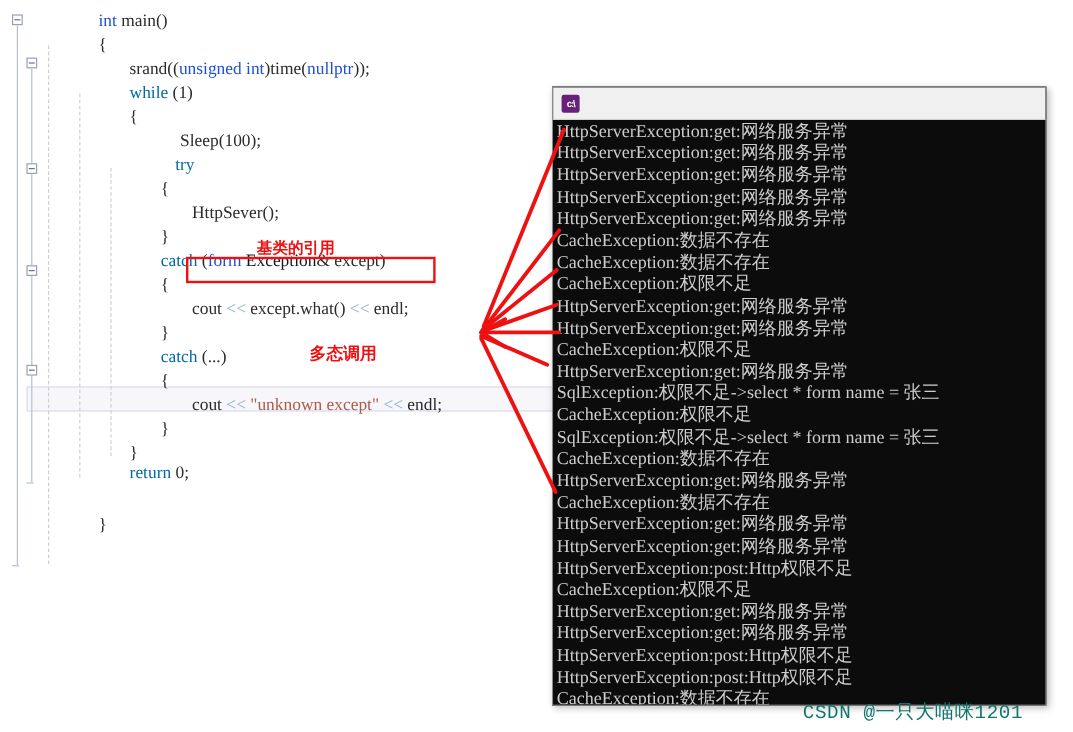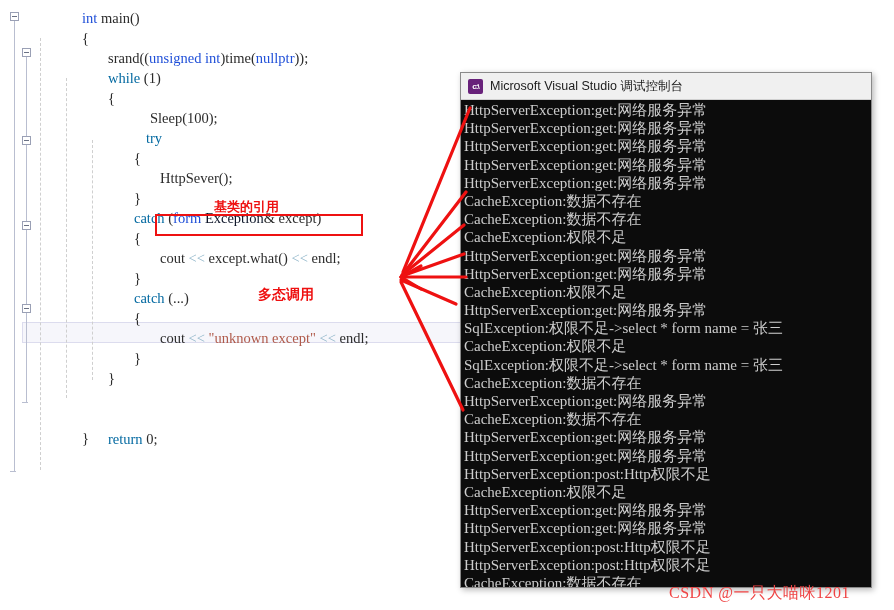--- a/index.html
+++ b/index.html
@@ -92,22 +92,22 @@
     font-family:Liberation Mono, monospace;
   }
   #anno-base{left:214px;top:198px;font-size:13px;}
   #anno-poly{left:258px;top:286px;font-size:14px;}
 
   #arrows{position:absolute;left:0;top:0;width:894px;height:610px;pointer-events:none;}
 
   
   #watermark{
     position:absolute;left:669px;top:583px;
-    font-family:Liberation Serif, serif;font-size:16px;
-    color:#ef4444;white-space:nowrap;letter-spacing:.5px;
+    font-family:Liberation Mono, monospace;font-size:16px;
+    color:#0f766e;white-space:nowrap;letter-spacing:.5px;
   }
 </style>
 </head>
 <body>
 
 <div id="editor">
 
   <div id="current-line"></div>
 
   <div class="fold-box" style="left:10px;top:12px;"></div>
@@ -140,29 +140,28 @@
       <div class="code-line" style="top: 208px; left: 86px;"><span class="kw">catch</span><span class="plain"> (</span><span class="type">form</span><span class="plain"> </span><span class="cls">Exception</span><span class="plain">&amp; except)</span></div>
       <div class="code-line" style="top: 228px; left: 86px;"><span class="brace">{</span></div>
       <div class="code-line" style="top: 248px; left: 112px;"><span class="plain">cout </span><span class="op">&lt;&lt;</span><span class="plain"> except.what() </span><span class="op">&lt;&lt;</span><span class="plain"> endl;</span></div>
       <div class="code-line" style="top: 268px; left: 86px;"><span class="brace">}</span></div>
       <div class="code-line" style="top: 288px; left: 86px;"><span class="kw">catch</span><span class="plain"> (...)</span></div>
       <div class="code-line" style="top: 308px; left: 86px;"><span class="brace">{</span></div>
       <div class="code-line" style="top: 328px; left: 112px;"><span class="plain">cout </span><span class="op">&lt;&lt;</span><span class="plain"> </span><span class="str">"unknown except"</span><span class="plain"> </span><span class="op">&lt;&lt;</span><span class="plain"> endl;</span></div>
       <div class="code-line" style="top: 348px; left: 86px;"><span class="brace">}</span></div>
       <div class="code-line" style="top: 368px; left: 60px;"><span class="brace">}</span></div>
       <div class="code-line" style="top: 388px; left: 60px;"><span class="plain"></span></div>
-      <div class="code-line" style="top: 429px; left: 60px;"><span class="kw">return</span><span class="plain"> 0;</span></div>
+      <div class="code-line" style="top: 384px; left: 60px;"><span class="kw">return</span><span class="plain"> 0;</span></div>
       <div class="code-line" style="top: 428px; left: 34px;"><span class="brace">}</span></div>
     </div>
 </div>
 
 <div id="console-window">
   <div id="console-titlebar">
     <div id="console-app-icon">c:\</div>
-    <div id="console-title-text">Microsoft Visual Studio 调试控制台</div>
   </div>
   <div id="console-body">
       <div class="console-line">HttpServerException:get:网络服务异常</div>
       <div class="console-line">HttpServerException:get:网络服务异常</div>
       <div class="console-line">HttpServerException:get:网络服务异常</div>
       <div class="console-line">HttpServerException:get:网络服务异常</div>
       <div class="console-line">HttpServerException:get:网络服务异常</div>
       <div class="console-line">CacheException:数据不存在</div>
       <div class="console-line">CacheException:数据不存在</div>
       <div class="console-line">CacheException:权限不足</div>

